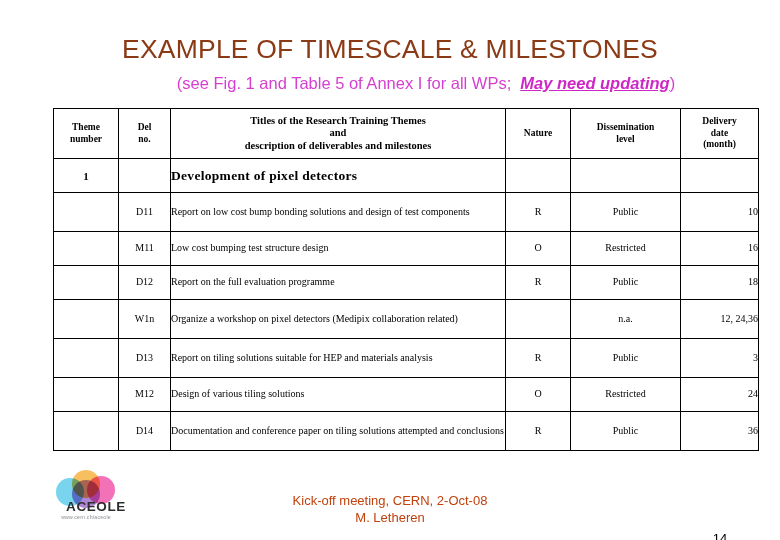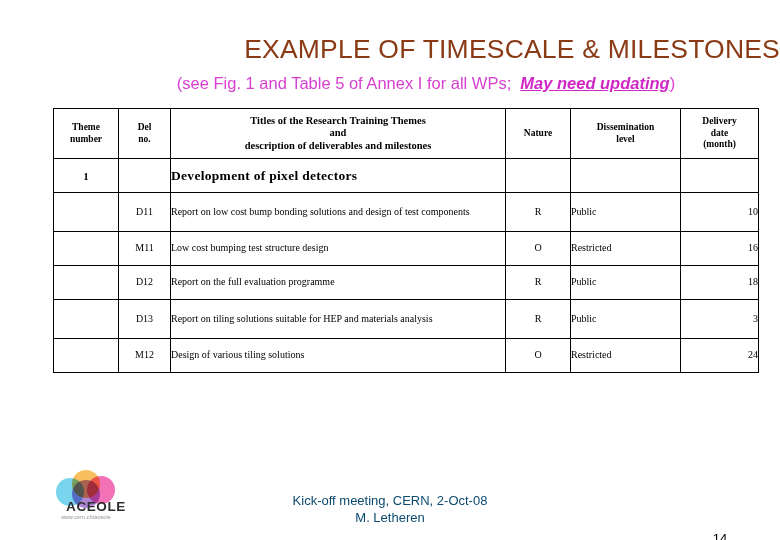--- a/index.html
+++ b/index.html
@@ -15,21 +15,21 @@
     overflow: hidden;
     position: relative;
   }
 
   
   #slide-title {
     position: absolute;
     top: 34px;
     left: 0;
     width: 780px;
-    text-align: right;
+    text-align: center;
     font-family: "Liberation Sans", sans-serif;
     font-size: 26.5px;
     line-height: 30px;
     color: #8a3a15;
     letter-spacing: 0.2px;
     white-space: nowrap;
   }
   #slide-subtitle {
     position: absolute;
     top: 73px;
@@ -122,41 +122,41 @@
   }
   td.cell-desc {
     padding: 3px 6px 3px 8px;
     text-align: left;
   }
   td.cell-nature {
     text-align: center;
     font-size: 11px;
   }
   td.cell-diss {
-    text-align: left;
+    text-align: center;
     font-size: 10.5px;
   }
   td.cell-date {
     text-align: right;
     font-size: 10.5px;
   }
   tr.h-tall td { height: 38px; }
   tr.h-short td { height: 33px; }
 
   
   #footer-center {
     position: absolute;
     left: 0;
     top: 492px;
     width: 780px;
     text-align: center;
     font-family: "Liberation Sans", sans-serif;
     font-size: 13px;
     line-height: 17px;
-    color: #0c4a6e;
+    color: #c2410c;
   }
   #page-number {
     position: absolute;
     left: 700px;
     top: 492px;
     width: 40px;
     text-align: center;
     font-family: "Liberation Sans", sans-serif;
     font-size: 13px;
     color: #000000;
@@ -283,33 +283,49 @@
       <tr class="item-row h-short">
         <td class="cell-theme"></td>
         <td class="cell-del">D12</td>
         <td class="cell-desc">Report on the full evaluation programme</td>
         <td class="cell-nature">R</td>
         <td class="cell-diss">Public</td>
         <td class="cell-date">18</td>
       </tr>
       <tr class="item-row h-tall">
         <td class="cell-theme"></td>
+        <td class="cell-del">W1n</td>
+        <td class="cell-desc">Organize a workshop on pixel detectors (Medipix collaboration related)</td>
+        <td class="cell-nature"></td>
+        <td class="cell-diss">n.a.</td>
+        <td class="cell-date">12, 24,36</td>
+      </tr>
+      <tr class="item-row h-tall">
+        <td class="cell-theme"></td>
         <td class="cell-del">D13</td>
         <td class="cell-desc">Report on tiling solutions suitable for HEP and materials analysis</td>
         <td class="cell-nature">R</td>
         <td class="cell-diss">Public</td>
         <td class="cell-date">3</td>
       </tr>
       <tr class="item-row h-short">
         <td class="cell-theme"></td>
         <td class="cell-del">M12</td>
         <td class="cell-desc">Design of various tiling solutions</td>
         <td class="cell-nature">O</td>
         <td class="cell-diss">Restricted</td>
         <td class="cell-date">24</td>
+      </tr>
+      <tr class="item-row h-tall">
+        <td class="cell-theme"></td>
+        <td class="cell-del">D14</td>
+        <td class="cell-desc">Documentation and conference paper on tiling solutions attempted and conclusions</td>
+        <td class="cell-nature">R</td>
+        <td class="cell-diss">Public</td>
+        <td class="cell-date">36</td>
       </tr>
     </tbody>
 </table>
 
 <div id="footer-center">
   <div>Kick-off meeting, CERN, 2-Oct-08</div>
   <div>M. Letheren</div>
 </div>
 <div id="page-number">14</div>
 

